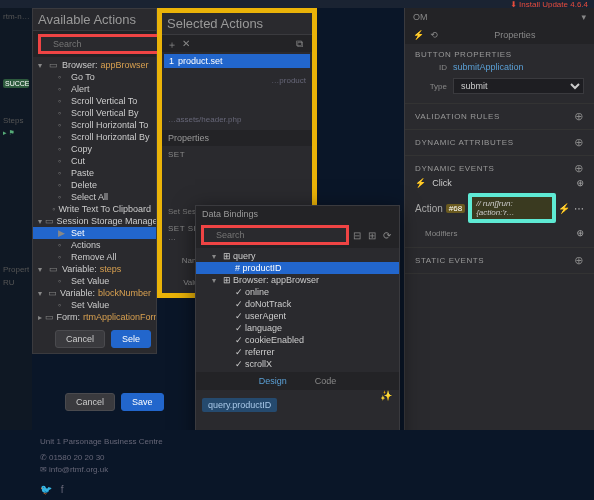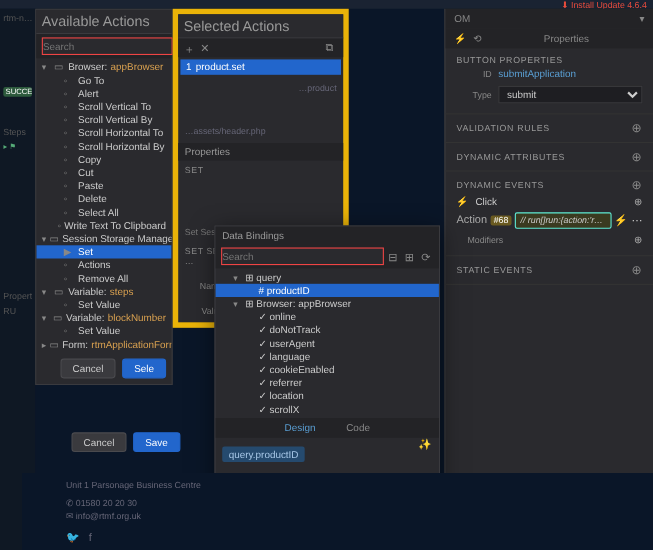--- a/index.html
+++ b/index.html
@@ -8,29 +8,29 @@
 .topbar .install { color:#e74c3c; }
 .workspace { position:relative; height:492px; }
 
 
 .leftedge { position:absolute; left:0; top:0; width:32px; height:100%; background:#0f1824; padding:4px 3px; }
 .leftedge div { color:#555; font-size:8px; margin-bottom:4px; overflow:hidden; white-space:nowrap; }
 .leftedge .success { background:#2d5a3d; color:#fff; padding:1px 2px; border-radius:2px; font-size:7px; }
 .leftedge .tag { color:#5a7; font-size:7px; }
 
 
-.footer { position:absolute; bottom:0; left:0; right:0; height:70px; background:#0a1628; padding:6px 40px; color:#667; font-size:8px; line-height:1.5;margin-left:20px; }
+.footer { position:absolute; bottom:0; left:0; right:0; height:70px; background:#0a1628; padding:6px 40px; color:#667; font-size:8px; line-height:1.5; }
 .footer .socials { margin-top:6px; }
 .footer .socials span { margin-right:6px; font-size:10px; }
 
 
 .panel-actions { position:absolute; left:32px; top:0; width:125px; background:#2a2a2e; border:1px solid #3a3a3e; }
 .panel-actions .hdr, .panel-selected .hdr { background:#2a2a2e; padding:3px 5px; color:#999; font-size:13px; border-bottom:1px solid #3a3a3e; }
 .toolbar-row { display:flex; gap:4px; padding:3px 5px; background:#232326; align-items:center; }
-.toolbar-row input { flex:1; background:#2a2a2e; border:1px solid #ef4444; color:#aaa; padding:2px 0; font-size:9px; }
+.toolbar-row input { flex:1; background:#2a2a2e; border:3px solid #ef4444; color:#aaa; padding:2px 12px; font-size:9px; }
 .toolbar-row .ic { width:11px; height:11px; color:#888; cursor:pointer; }
 .tree { padding:2px 0; max-height:280px; overflow:hidden; }
 .tree-item { display:flex; align-items:center; gap:3px; padding:1px 5px; cursor:pointer; color:#ccc; font-size:9px; white-space:nowrap; }
 .tree-item.lvl1 { padding-left:14px; }
 .tree-item.sel { background:#2266cc; color:#fff; }
 .tree-item .chev { width:8px; color:#888; font-size:8px; }
 .tree-item .ic2 { width:10px; color:#888; font-size:9px; }
 .tree-item .accent { color:#d8a050; }
 .btnrow { display:flex; gap:6px; justify-content:flex-end; padding:5px; }
 .btn { background:#3a3a3e; color:#ccc; border:1px solid #4a4a4e; border-radius:3px; padding:3px 10px; font-size:9px; cursor:pointer; }
@@ -53,21 +53,21 @@
 .panel-props .tabhdr { display:flex; align-items:center; gap:6px; padding:4px 8px; color:#888; font-size:9px; background:#232326; }
 .panel-props .tabhdr .ic { cursor:pointer; }
 .section { padding:6px 10px; border-bottom:1px solid #333; }
 .section-title { color:#999; font-size:8px; letter-spacing:0.6px; display:flex; justify-content:space-between; align-items:center; }
 .section-title .plus { color:#888; cursor:pointer; font-size:11px; }
 .prop-row { display:flex; align-items:center; gap:6px; padding:3px 0; font-size:9px; }
 .prop-row .pk { width:32px; color:#888; text-align:right; font-size:8px; }
 .prop-row .pv { flex:1; color:#ccc; }
 .prop-row .pv.link { color:#5a9fd4; }
 .prop-row select { background:#1e1e22; border:1px solid #3a3a3e; color:#ccc; flex:1; font-size:9px; padding:1px 3px; }
-.action-box { background:#3a3a20; border:1px solid #5eead4; color:#ccc; padding:2px 4px; font-size:8px; border-radius:2px; flex:1; font-style:italic; }
+.action-box { background:#3a3a20; border:4px solid #5eead4; color:#ccc; padding:2px 4px; font-size:8px; border-radius:2px; flex:1; font-style:italic; }
 .bolt { color:#f0a020; }
 .thunderrow { display:flex; gap:3px; align-items:center; padding:2px 0;}
 
 
 .panel-bind { position:absolute; left:195px; top:197px; width:205px; background:#2a2a2e; border:1px solid #3a3a3e; box-shadow:0 4px 20px rgba(0,0,0,0.5); }
 .panel-bind .hdr2 { background:#232326; padding:3px 6px; color:#999; font-size:9px; display:flex; justify-content:space-between; align-items:center;}
 .bind-tree { padding:2px 0; max-height:140px; }
 .bind-item { display:flex; align-items:center; gap:3px; padding:1px 6px; font-size:9px; color:#ccc; cursor:pointer; }
 .bind-item.lvl1 { padding-left:16px; }
 .bind-item.lvl2 { padding-left:28px; }
@@ -376,24 +376,20 @@
         <div class="bind-item lvl2">
           <span class="chev"></span>
           <span>✓ cookieEnabled</span>
         </div>
         <div class="bind-item lvl2">
           <span class="chev"></span>
           <span>✓ referrer</span>
         </div>
         <div class="bind-item lvl2">
           <span class="chev"></span>
-          <span>✓ location</span>
-        </div>
-        <div class="bind-item lvl2">
-          <span class="chev"></span>
           <span>✓ scrollX</span>
         </div>
       </div>
     <div class="modebar">
       <span class="active">Design</span>
       <span>Code</span>
     </div>
     <div class="chip-wrap">
       <span class="chip">query.productID</span>
       <span class="wand">✨</span>

